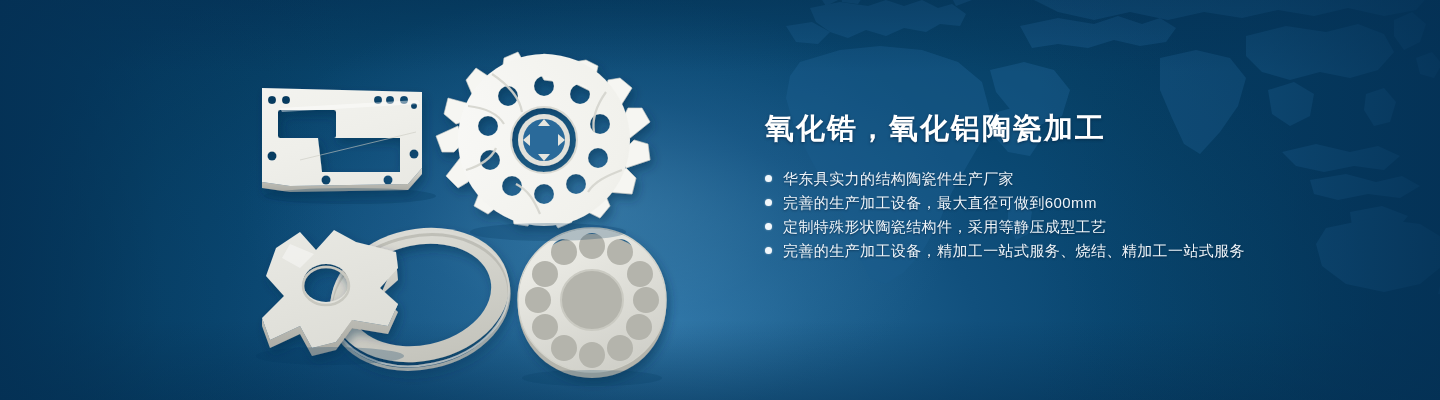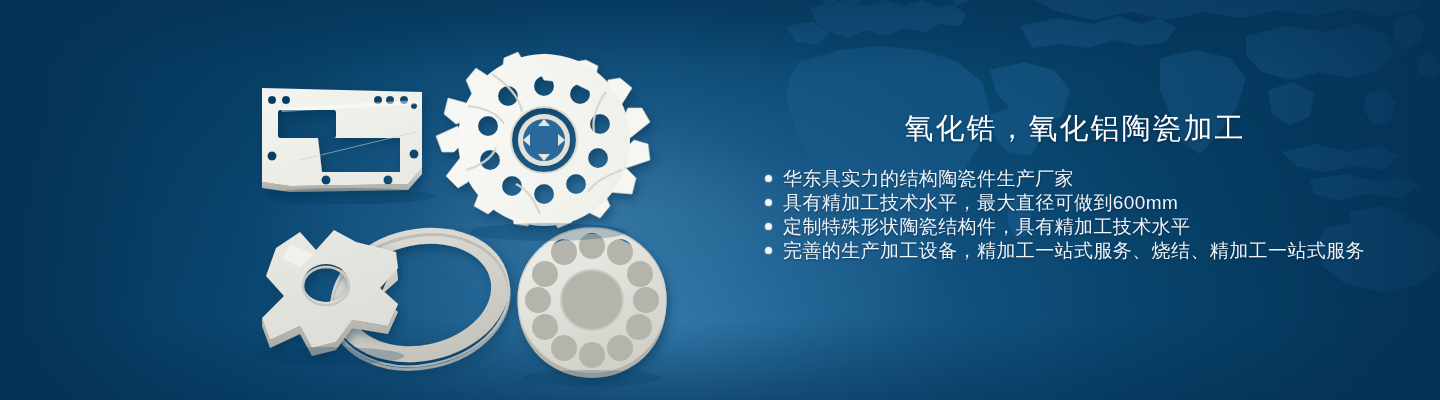--- a/index.html
+++ b/index.html
@@ -66,25 +66,24 @@
     position: absolute;
     left: 765px;
     top: 108px;
     width: 620px;
   }
   .headline {
     color: #ffffff;
     font-size: 29px;
     line-height: 40px;
     letter-spacing: 2px;
-    font-weight: 400;
+    font-weight: 700;
     margin: 0 0 22px 0;
     text-shadow: 0 1px 3px rgba(0,20,45,0.55);
     white-space: nowrap;
-    text-align: center;
   }
   .bullets {
     list-style: none;
     margin: 0;
     padding: 0;
   }
   .bullet {
     display: flex;
     align-items: center;
     margin: 0 0 7px 0;
@@ -94,21 +93,21 @@
     width: 7px;
     height: 7px;
     border-radius: 50%;
     background: #f2f7fb;
     flex: 0 0 auto;
     margin-right: 11px;
     box-shadow: 0 0 2px rgba(255,255,255,0.5);
   }
   .bullet-text {
     color: #eef4f9;
-    font-size: 19px;
+    font-size: 15px;
     line-height: 17px;
     letter-spacing: 0.4px;
     white-space: nowrap;
     text-shadow: 0 1px 2px rgba(0,18,40,0.5);
   }
 </style>
 </head>
 <body>
 
 <div class="banner">
@@ -339,25 +338,25 @@
 
   <div class="copy">
     <h1 class="headline">氧化锆，氧化铝陶瓷加工</h1>
     <ul class="bullets">
       <li class="bullet">
         <span class="bullet-dot"></span>
         <span class="bullet-text">华东具实力的结构陶瓷件生产厂家</span>
       </li>
       <li class="bullet">
         <span class="bullet-dot"></span>
-        <span class="bullet-text">具有精加工技术水平，最大直径可做到600mm</span>
+        <span class="bullet-text">完善的生产加工设备，最大直径可做到600mm</span>
       </li>
       <li class="bullet">
         <span class="bullet-dot"></span>
-        <span class="bullet-text">定制特殊形状陶瓷结构件，具有精加工技术水平</span>
+        <span class="bullet-text">定制特殊形状陶瓷结构件，采用等静压成型工艺</span>
       </li>
       <li class="bullet">
         <span class="bullet-dot"></span>
         <span class="bullet-text">完善的生产加工设备，精加工一站式服务、烧结、精加工一站式服务</span>
       </li>
     </ul>
   </div>
 
 </div>
 

